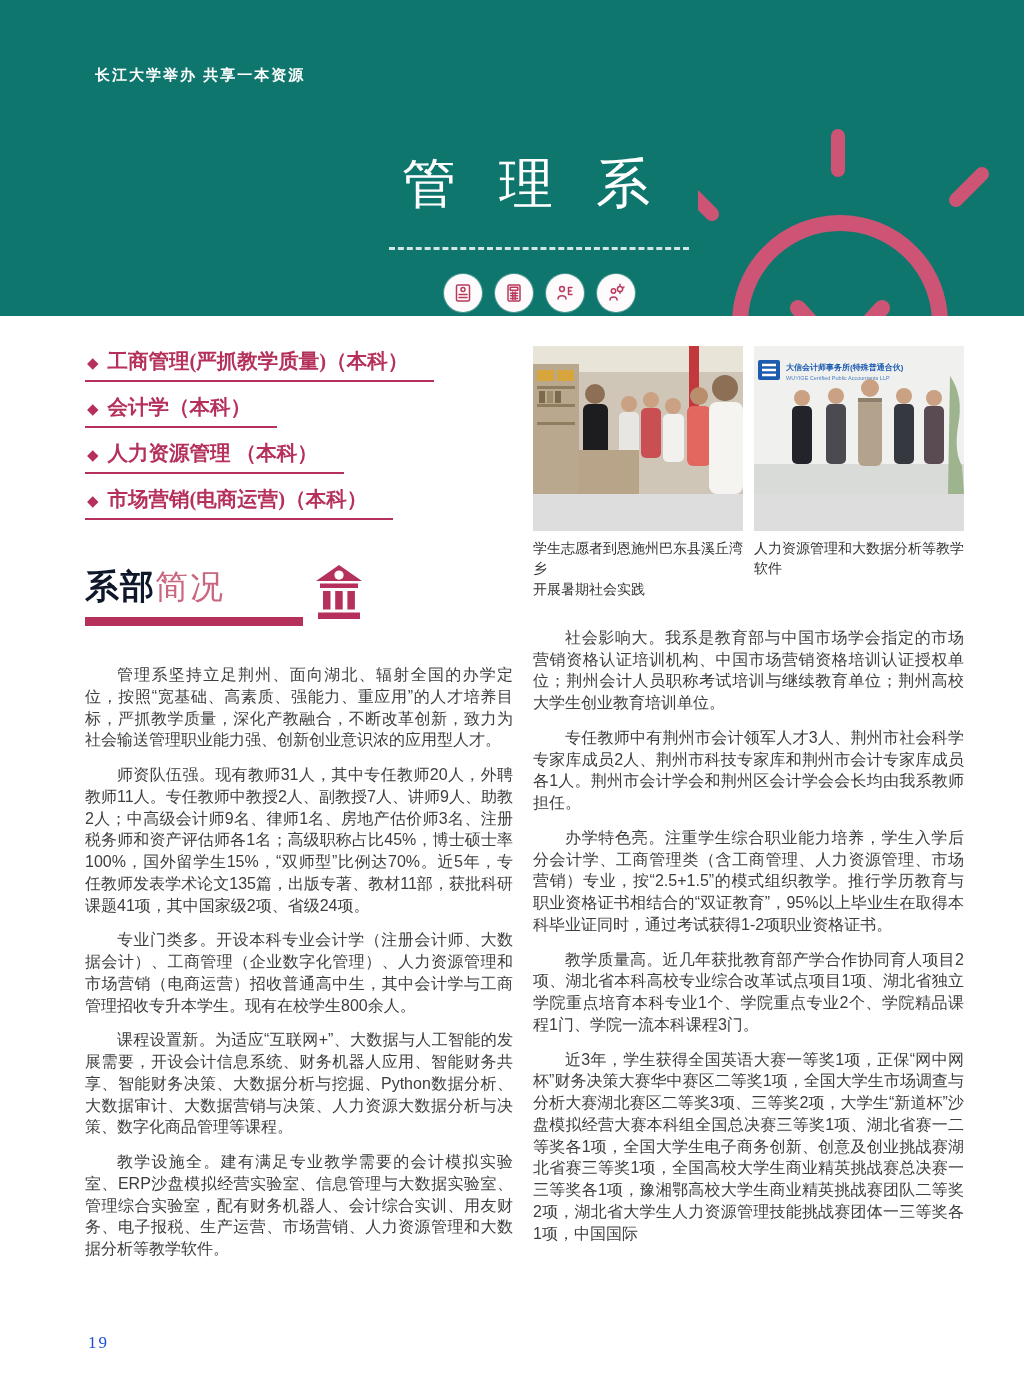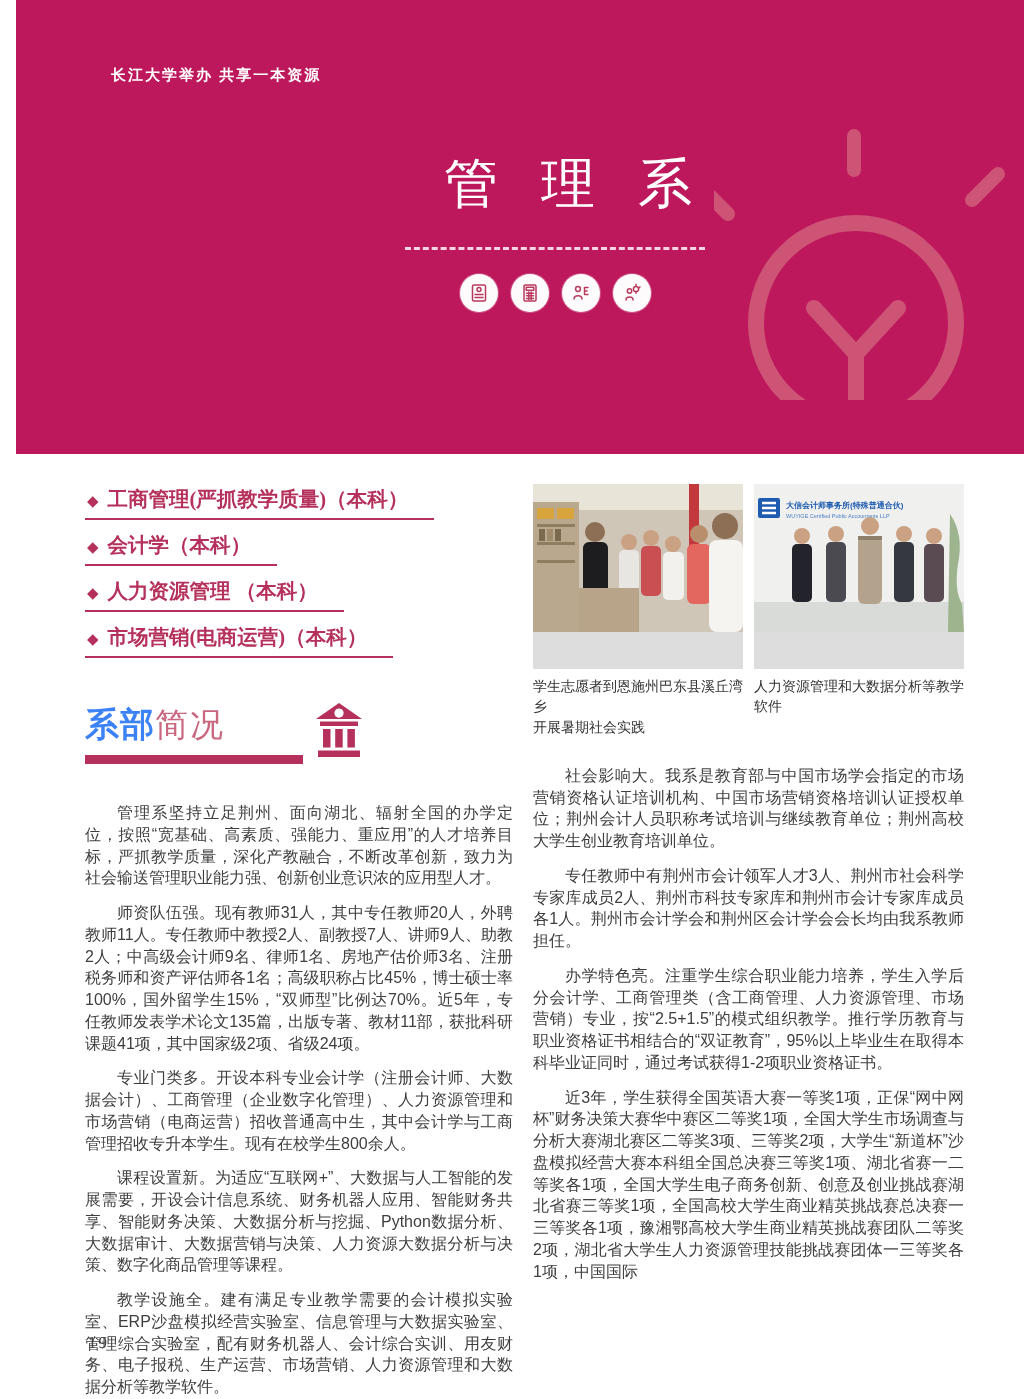--- a/index.html
+++ b/index.html
@@ -4,28 +4,28 @@
 <style>
   * { margin:0; padding:0; box-sizing:border-box; }
   html,body { background:#e9e9e9; }
   body { font-family:"Liberation Sans","DejaVu Sans",sans-serif; }
   .page {
     position:relative; width:1024px; height:1399px; margin:0 auto;
     background:#ffffff; overflow:hidden;
   }
   
   .header {
-    position:relative; height:454px; background:#be185d; overflow:hidden;margin-left:16px;
+    position:relative; height:316px; background:#0f766e; overflow:hidden;
   }
   .ribbon {
     position:absolute; left:95px; top:66px;
     color:#ffffff; font-size:15px; font-weight:bold; letter-spacing:2px;
   }
   .title-group {
-    position:absolute; left:388px; top:148px; width:302px; text-align:right;
+    position:absolute; left:388px; top:148px; width:302px; text-align:left;
   }
   .page-title {
     color:#ffffff; font-size:54px; font-weight:400;
     letter-spacing:14px; padding-left:14px; white-space:nowrap;
   }
   .dashes {
     margin:26px auto 0 auto; width:300px;
     border-top:3px dashed rgba(255,255,255,.82);
   }
   .icons-row {
@@ -48,42 +48,42 @@
     display:flex; align-items:baseline; gap:9px;
     color:#b5315b; font-family:"Liberation Serif","DejaVu Serif",serif;
     font-weight:700; font-size:20.5px;
     border-bottom:2px solid #b5315b;
     width:fit-content; padding:1px 26px 5px 2px; margin-bottom:10px;
     white-space:nowrap;
   }
   .diamond { font-size:15px; }
   
   .section-head { position:relative; margin-top:44px; height:72px; }
-  .sec-strong { color:#3b82f6; font-size:34px; font-weight:800; letter-spacing:1px; }
+  .sec-strong { color:#0f172a; font-size:34px; font-weight:800; letter-spacing:1px; }
   .sec-light  { color:#c9677f; font-size:33px; font-weight:400; letter-spacing:2px; }
   .title-bar  { width:218px; height:9px; background:#b5315b; margin-top:7px; }
   .bank-icon  { position:absolute; left:230px; top:0; }
   .bank-icon svg { fill:#b5315b; }
   
   .paras { margin-top:28px; }
   .paras p {
     font-size:16px; line-height:1.36; color:#3e3e3e;
     text-indent:2em; text-align:justify; margin-bottom:13px;
   }
   
   .photos-row { display:flex; gap:11px; }
   .photo-box { width:210px; flex:none; }
   .photo-frame { width:210px; height:185px; overflow:hidden; background:#ddd; }
   .photo-caption {
     margin-top:7px; font-size:14px; color:#333333;
     line-height:1.45; white-space:pre-line;
   }
   .page-number {
     position:absolute; left:88px; bottom:46px;
-    color:#404040; font-size:17px; letter-spacing:2px;
+    color:#1d4ed8; font-size:17px; letter-spacing:2px;
     font-family:"Liberation Serif","DejaVu Serif",serif;
   }
 </style>
 </head>
 <body>
 
 <div class="page">
 
   <div class="header">
     <div class="ribbon">长江大学举办 共享一本资源</div>
@@ -261,20 +261,21 @@
 
       <div class="paras">
 
           <p>社会影响大。我系是教育部与中国市场学会指定的市场营销资格认证培训机构、中国市场营销资格培训认证授权单位；荆州会计人员职称考试培训与继续教育单位；荆州高校大学生创业教育培训单位。</p>
 
           <p>专任教师中有荆州市会计领军人才3人、荆州市社会科学专家库成员2人、荆州市科技专家库和荆州市会计专家库成员各1人。荆州市会计学会和荆州区会计学会会长均由我系教师担任。</p>
 
 
           <p>办学特色亮。注重学生综合职业能力培养，学生入学后分会计学、工商管理类（含工商管理、人力资源管理、市场营销）专业，按“2.5+1.5”的模式组织教学。推行学历教育与职业资格证书相结合的“双证教育”，95%以上毕业生在取得本科毕业证同时，通过考试获得1-2项职业资格证书。</p>
 
+          <p>教学质量高。近几年获批教育部产学合作协同育人项目2项、湖北省本科高校专业综合改革试点项目1项、湖北省独立学院重点培育本科专业1个、学院重点专业2个、学院精品课程1门、学院一流本科课程3门。</p>
 
           <p>近3年，学生获得全国英语大赛一等奖1项，正保“网中网杯”财务决策大赛华中赛区二等奖1项，全国大学生市场调查与分析大赛湖北赛区二等奖3项、三等奖2项，大学生“新道杯”沙盘模拟经营大赛本科组全国总决赛三等奖1项、湖北省赛一二等奖各1项，全国大学生电子商务创新、创意及创业挑战赛湖北省赛三等奖1项，全国高校大学生商业精英挑战赛总决赛一三等奖各1项，豫湘鄂高校大学生商业精英挑战赛团队二等奖2项，湖北省大学生人力资源管理技能挑战赛团体一三等奖各1项，中国国际</p>
         </div>
     </div>
   </div>
 
   <div class="page-number">19</div>
 </div>
 
 </body></html>

